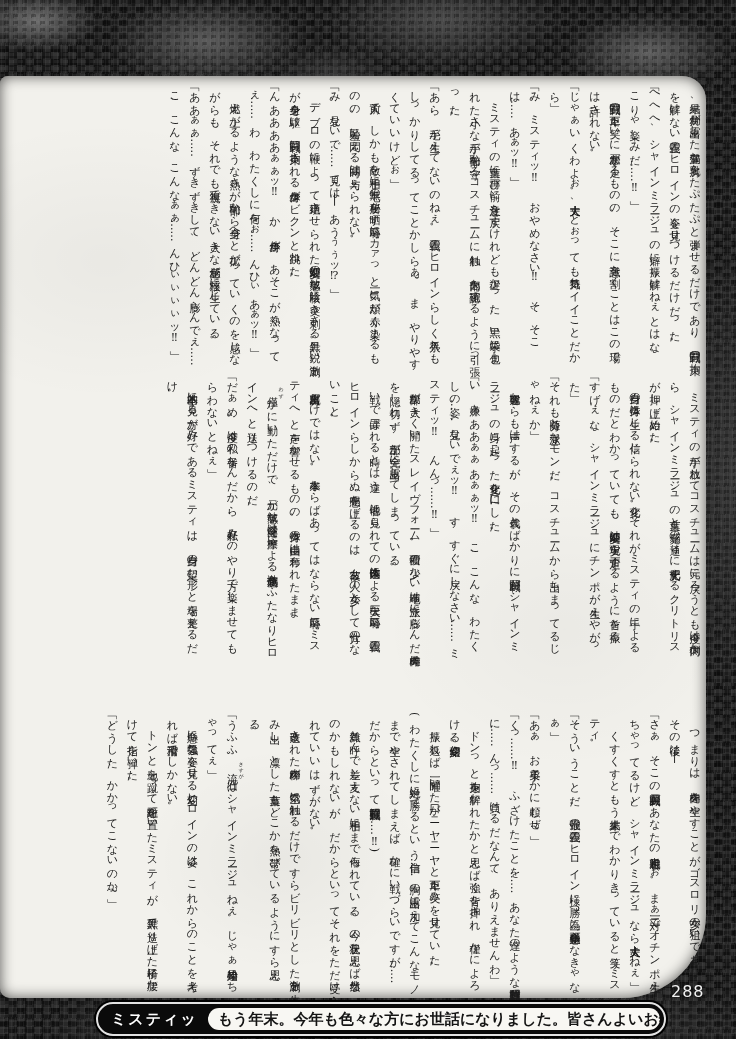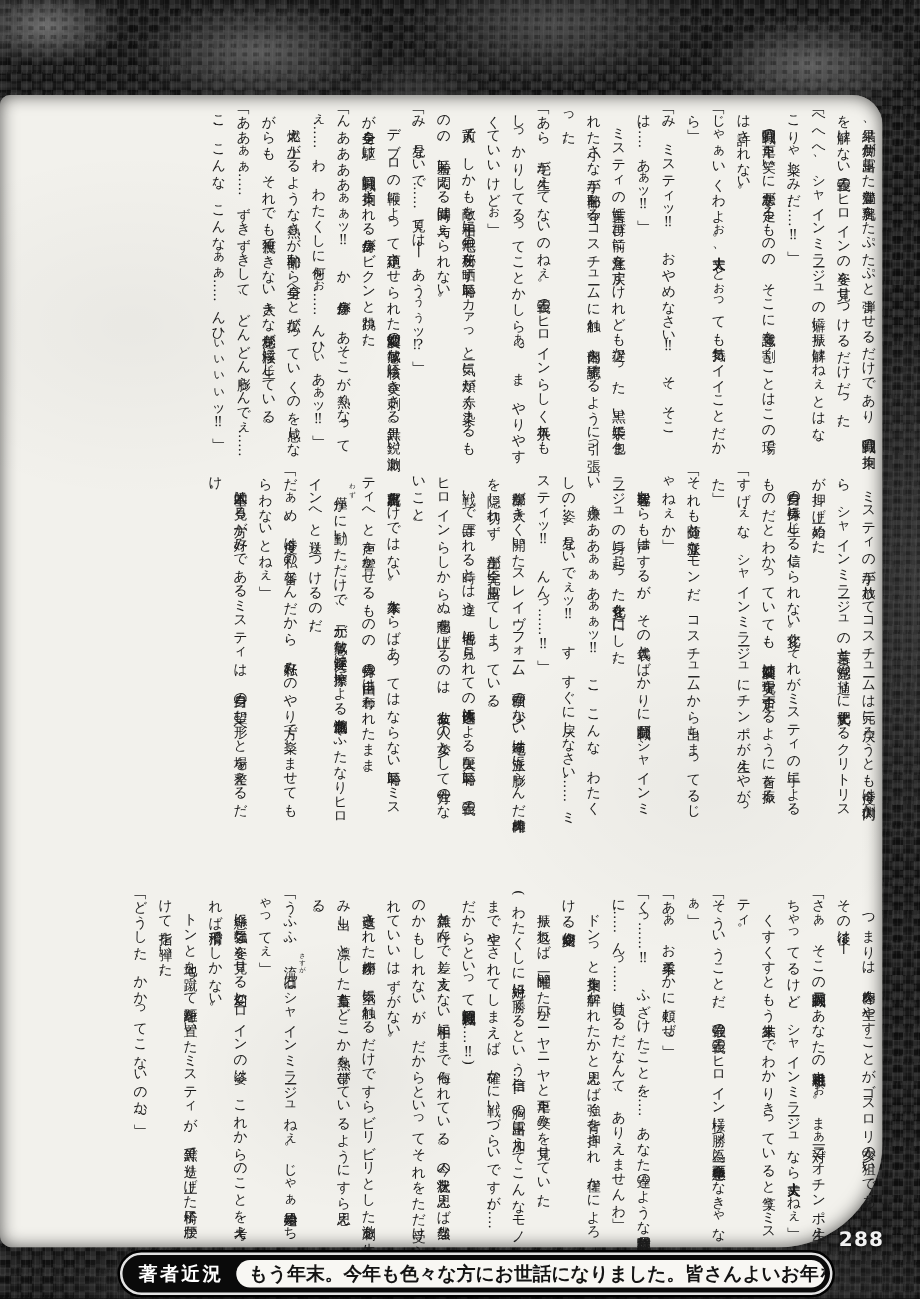--- a/index.html
+++ b/index.html
@@ -47,21 +47,21 @@
     writing-mode:vertical-rl;text-orientation:mixed;
     font-size:11px;line-height:20px;color:#1b1b1b;
     letter-spacing:0;
   }
   .band1{top:84px;} .band2{top:374px;} .band3{top:712px;}
   .band p{margin:0;padding:0;}
   .band ruby rt{font-size:5px;color:#1b1b1b;}
   
   .pagenum{
     position:absolute;left:671px;top:982px;
-    font-family:"DejaVu Sans",sans-serif;font-size:16px;font-weight:bold;
+    font-family:"DejaVu Sans",sans-serif;font-size:16px;font-weight:normal;
     color:#f2f2f2;letter-spacing:1px;text-shadow:0 0 3px rgba(0,0,0,.8);
   }
   
   .footer{
     position:absolute;left:96px;top:1002px;width:566px;height:30px;
     background:#0a0a0a;border:2px solid #e2e2e2;border-radius:17px;
     box-shadow:0 0 0 2px #000;
     display:flex;align-items:center;
     font-family:"DejaVu Sans",sans-serif;
   }
@@ -125,18 +125,18 @@
       <p>　改造された肉棒が、空気に触れるだけですらビリビリとした刺激を生み出し、凛とした言葉もどこか熱を帯びているようにすら思える。</p>
       <p>「うふふ、<ruby>流石<rt>さすが</rt></ruby>はシャインミラージュねぇ。じゃぁ早速始めちゃってぇ」</p>
       <p>　懸命に強気な姿を見せる変幻ヒロインの姿は、これからのことを考えれば滑稽でしかない。</p>
       <p>　トンと地を蹴って距離を置いたミスティが、黒針で造り上げた椅子に腰かけて指を弾いた。</p>
       <p>「どうした、かかってこないのか?」</p>
     </section>
 
   <div class="pagenum">288</div>
 
   <div class="footer">
-    <span class="flabel">著者近況</span>
+    <span class="flabel">ミスティッ</span>
     <span class="ftext-wrap">
       <span class="ftext">もう年末。今年も色々な方にお世話になりました。皆さんよいお年を。</span>
     </span>
   </div>
 </div>
 
 </body></html>

